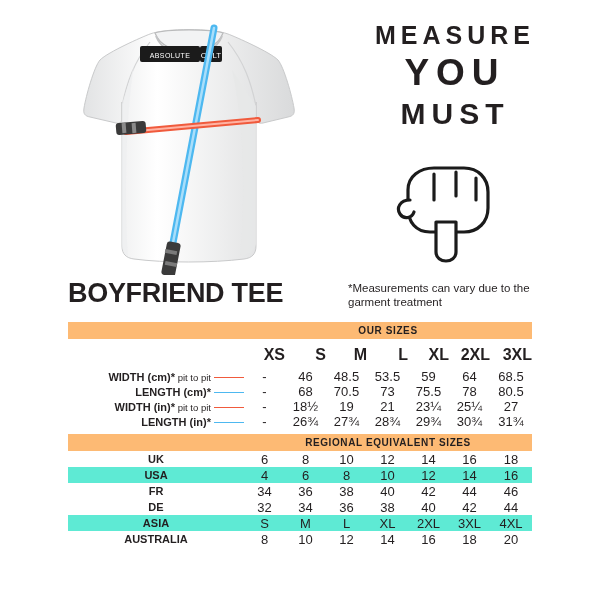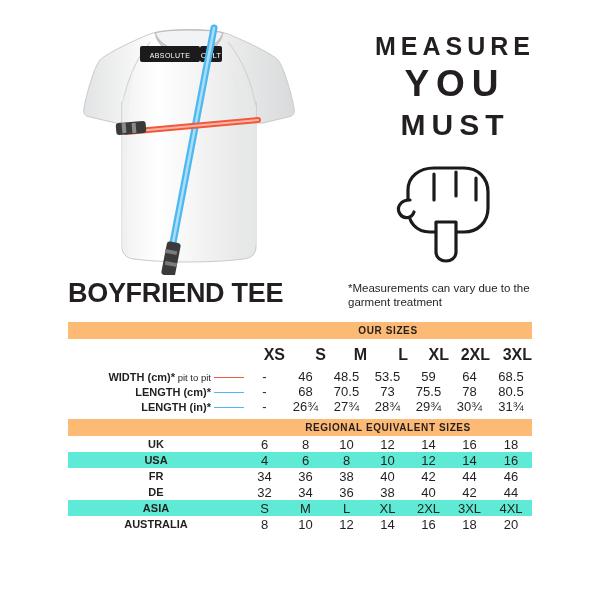--- a/index.html
+++ b/index.html
@@ -38,21 +38,20 @@
   }
   .shirt-svg { display: block; }
 
   
   .slogan {
     position: absolute;
     left: 330px;
     top: 22px;
     width: 250px;
     text-align: center;
-    margin-top: 11px;
   }
   .slogan .line1 {
     font-size: 25px;
     font-weight: bold;
     letter-spacing: 5px;
     line-height: 1.1;
   }
   .slogan .line2 {
     font-size: 37px;
     font-weight: bold;
@@ -309,20 +308,30 @@
           <td class="rowlabel"><span>LENGTH (cm)*</span> <span class="dash-line" style="border-top-color:#4db8f0"></span></td>
           <td class="val">-</td>
           <td class="val">68</td>
           <td class="val">70.5</td>
           <td class="val">73</td>
           <td class="val">75.5</td>
           <td class="val">78</td>
           <td class="val">80.5</td>
         </tr>
 
+        <tr>
+          <td class="rowlabel"><span>WIDTH (in)*</span><span class="sub"> pit to pit</span> <span class="dash-line" style="border-top-color:#f05a3c"></span></td>
+          <td class="val">-</td>
+          <td class="val">18½</td>
+          <td class="val">19</td>
+          <td class="val">21</td>
+          <td class="val">23¼</td>
+          <td class="val">25¼</td>
+          <td class="val">27</td>
+        </tr>
 
         <tr>
           <td class="rowlabel"><span>LENGTH (in)*</span> <span class="dash-line" style="border-top-color:#4db8f0"></span></td>
           <td class="val">-</td>
           <td class="val">26¾</td>
           <td class="val">27¾</td>
           <td class="val">28¾</td>
           <td class="val">29¾</td>
           <td class="val">30¾</td>
           <td class="val">31¾</td>

